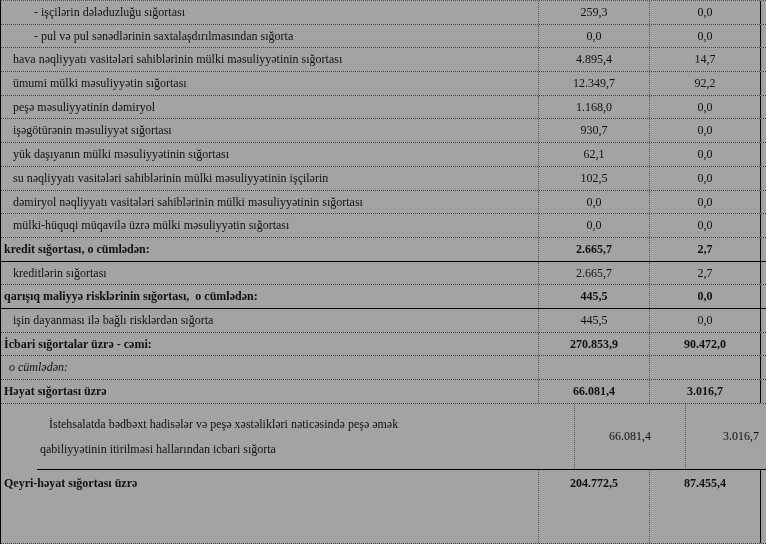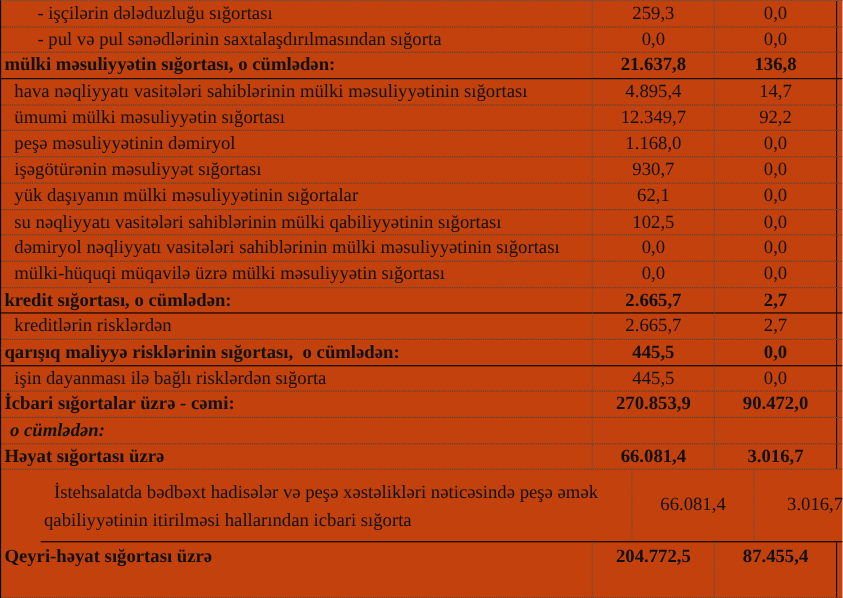--- a/index.html
+++ b/index.html
@@ -1,24 +1,24 @@
 <!DOCTYPE html>
 <html><head>
 <meta charset="utf-8">
 <style>
   html,body{margin:0;padding:0;background:#fff;}
   .sheet{
     position:relative;
     width:766px;height:544px;
     box-sizing:border-box;
-    background:#c2410c;
+    background:#a3a3a3;
     border-top:1px dotted #555;
     border-left:1px solid #000;
     font-family:"Liberation Serif", serif;
-    font-size:17px;
+    font-size:12px;
     color:#111;
     display:flex;flex-direction:column;
     overflow:hidden;
   }
   .row{display:flex;width:100%;box-sizing:border-box;height:23.7px;flex:0 0 auto;}
   .row.b-dotted{border-bottom:1px dotted #444;}
   .row.b-solid{border-bottom:1px solid #000;}
   .row.tall{height:66px;margin-left:36px;}
   .row:last-child{flex:1 1 auto;}
   .cell{box-sizing:border-box;overflow:hidden;display:block;}
@@ -29,21 +29,21 @@
     line-height:22.5px;
     white-space:pre-wrap;
   }
   .c1{flex:0 0 111px;border-right:1px dotted #555;text-align:center;line-height:22.5px;}
   .c2{flex:0 0 111px;border-right:1px solid #000;text-align:center;line-height:22.5px;}
   .tail{flex:1 1 auto;}
   
   .dash .lab{padding-left:33px;}
   .section .lab{padding-left:3px;font-weight:bold;}
   .section .c1,.section .c2{font-weight:bold;}
-  .note .lab{padding-left:8px;font-weight:bold;font-style:italic;}
+  .note .lab{padding-left:8px;font-weight:normal;font-style:italic;}
   .tall .lab{padding-left:3px;text-indent:9px;line-height:25px;padding-top:8px;}
   .tall .c1,.tall .c2{line-height:64px;}
   .row:last-child .lab{line-height:26px;}
   .row:last-child .c1,.row:last-child .c2{line-height:26px;text-align:center;}
 </style>
 </head>
 <body>
 
 <div class="sheet">
 
@@ -51,26 +51,20 @@
       <div class="row dash b-dotted">
       <div class="cell lab">- işçilərin dələduzluğu sığortası</div>
       <div class="cell c1">259,3</div>
       <div class="cell c2">0,0</div>
       <div class="cell tail"></div>
     </div>
       <div class="row dash b-dotted">
       <div class="cell lab">- pul və pul sənədlərinin saxtalaşdırılmasından sığorta</div>
       <div class="cell c1">0,0</div>
       <div class="cell c2">0,0</div>
-      <div class="cell tail"></div>
-    </div>
-      <div class="row section b-solid">
-      <div class="cell lab">mülki məsuliyyətin sığortası, o cümlədən:</div>
-      <div class="cell c1">21.637,8</div>
-      <div class="cell c2">136,8</div>
       <div class="cell tail"></div>
     </div>
       <div class="row sub b-dotted">
       <div class="cell lab">hava nəqliyyatı vasitələri sahiblərinin mülki məsuliyyətinin sığortası</div>
       <div class="cell c1">4.895,4</div>
       <div class="cell c2">14,7</div>
       <div class="cell tail"></div>
     </div>
       <div class="row sub b-dotted">
       <div class="cell lab">ümumi mülki məsuliyyətin sığortası</div>
@@ -84,27 +78,27 @@
       <div class="cell c2">0,0</div>
       <div class="cell tail"></div>
     </div>
       <div class="row sub b-dotted">
       <div class="cell lab">işəgötürənin məsuliyyət sığortası</div>
       <div class="cell c1">930,7</div>
       <div class="cell c2">0,0</div>
       <div class="cell tail"></div>
     </div>
       <div class="row sub b-dotted">
-      <div class="cell lab">yük daşıyanın mülki məsuliyyətinin sığortalar</div>
+      <div class="cell lab">yük daşıyanın mülki məsuliyyətinin sığortası</div>
       <div class="cell c1">62,1</div>
       <div class="cell c2">0,0</div>
       <div class="cell tail"></div>
     </div>
       <div class="row sub b-dotted">
-      <div class="cell lab">su nəqliyyatı vasitələri sahiblərinin mülki qabiliyyətinin sığortası</div>
+      <div class="cell lab">su nəqliyyatı vasitələri sahiblərinin mülki məsuliyyətinin işçilərin</div>
       <div class="cell c1">102,5</div>
       <div class="cell c2">0,0</div>
       <div class="cell tail"></div>
     </div>
       <div class="row sub b-dotted">
       <div class="cell lab">dəmiryol nəqliyyatı vasitələri sahiblərinin mülki məsuliyyətinin sığortası</div>
       <div class="cell c1">0,0</div>
       <div class="cell c2">0,0</div>
       <div class="cell tail"></div>
     </div>
@@ -114,21 +108,21 @@
       <div class="cell c2">0,0</div>
       <div class="cell tail"></div>
     </div>
       <div class="row section b-solid">
       <div class="cell lab">kredit sığortası, o cümlədən:</div>
       <div class="cell c1">2.665,7</div>
       <div class="cell c2">2,7</div>
       <div class="cell tail"></div>
     </div>
       <div class="row sub b-dotted">
-      <div class="cell lab">kreditlərin risklərdən</div>
+      <div class="cell lab">kreditlərin sığortası</div>
       <div class="cell c1">2.665,7</div>
       <div class="cell c2">2,7</div>
       <div class="cell tail"></div>
     </div>
       <div class="row section b-solid">
       <div class="cell lab">qarışıq maliyyə risklərinin sığortası,  o cümlədən:</div>
       <div class="cell c1">445,5</div>
       <div class="cell c2">0,0</div>
       <div class="cell tail"></div>
     </div>

